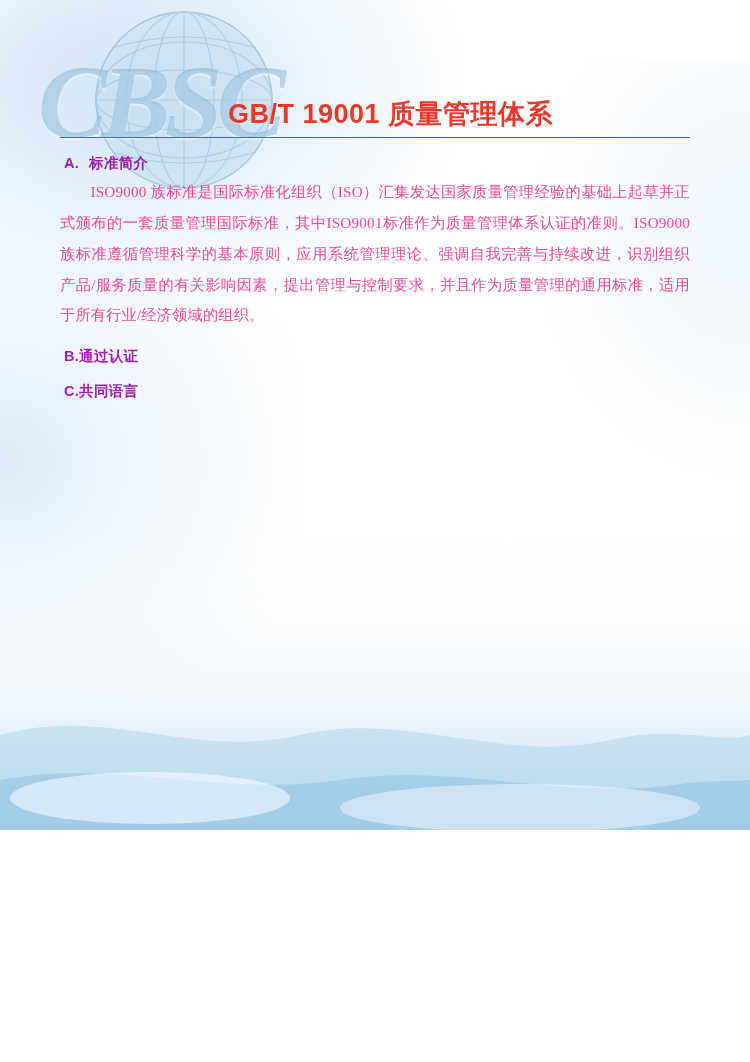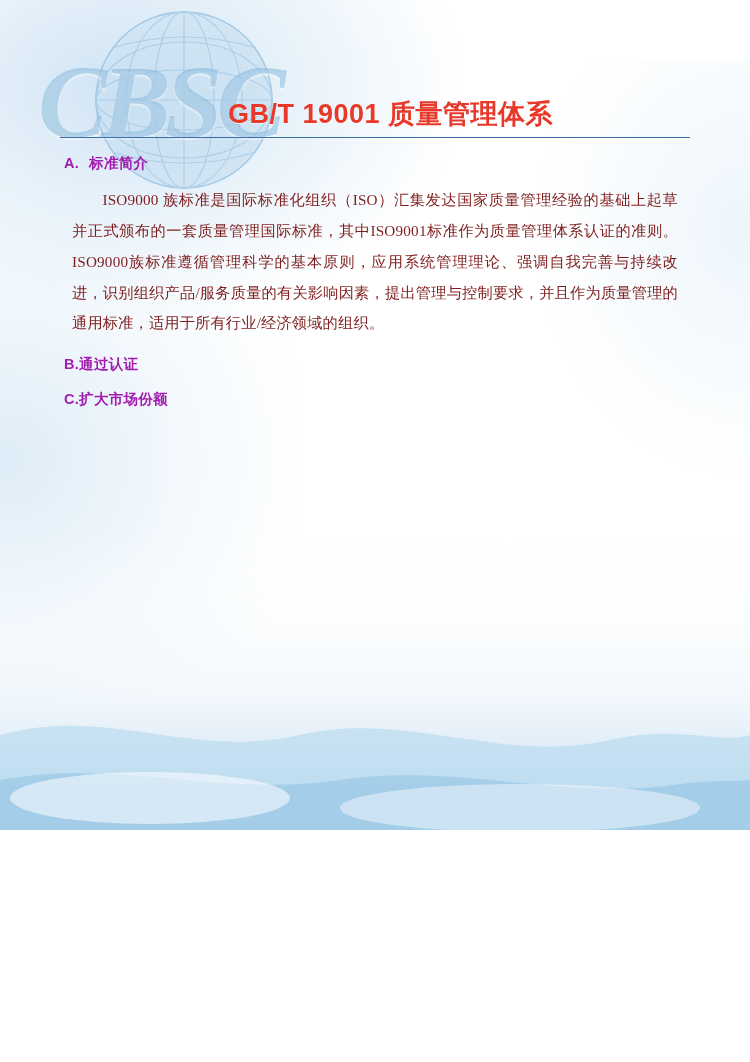--- a/index.html
+++ b/index.html
@@ -132,26 +132,26 @@
     letter-spacing: 0.3px;
   }
   .section-heading.with-gap .gap {
     display: inline-block;
     width: 10px;
   }
 
   .para {
     font-family: "Liberation Serif", "DejaVu Serif", serif;
     font-size: 15.2px;
-    color: #7f1d1d;
+    color: #ec4899;
     line-height: 2.02;
     text-align: justify;
     text-justify: inter-ideograph;
     text-indent: 2em;
-    margin: 12px;
+    margin: 0;
     letter-spacing: 0.2px;
   }
 </style>
 </head>
 <body>
 
 <div class="page">
 
   <div class="bg-layer">
     <div class="bg-wash-top"></div>
@@ -216,18 +216,18 @@
     </div>
 
     <div class="section">
       <div class="section-heading">
         <span>B.</span><span>通过认证</span>
       </div>
     </div>
 
     <div class="section">
       <div class="section-heading">
-        <span>C.</span><span>扩大市场份额</span>
+        <span>C.</span><span>共同语言</span>
       </div>
     </div>
 
   </div>
 </div>
 
 </body></html>

